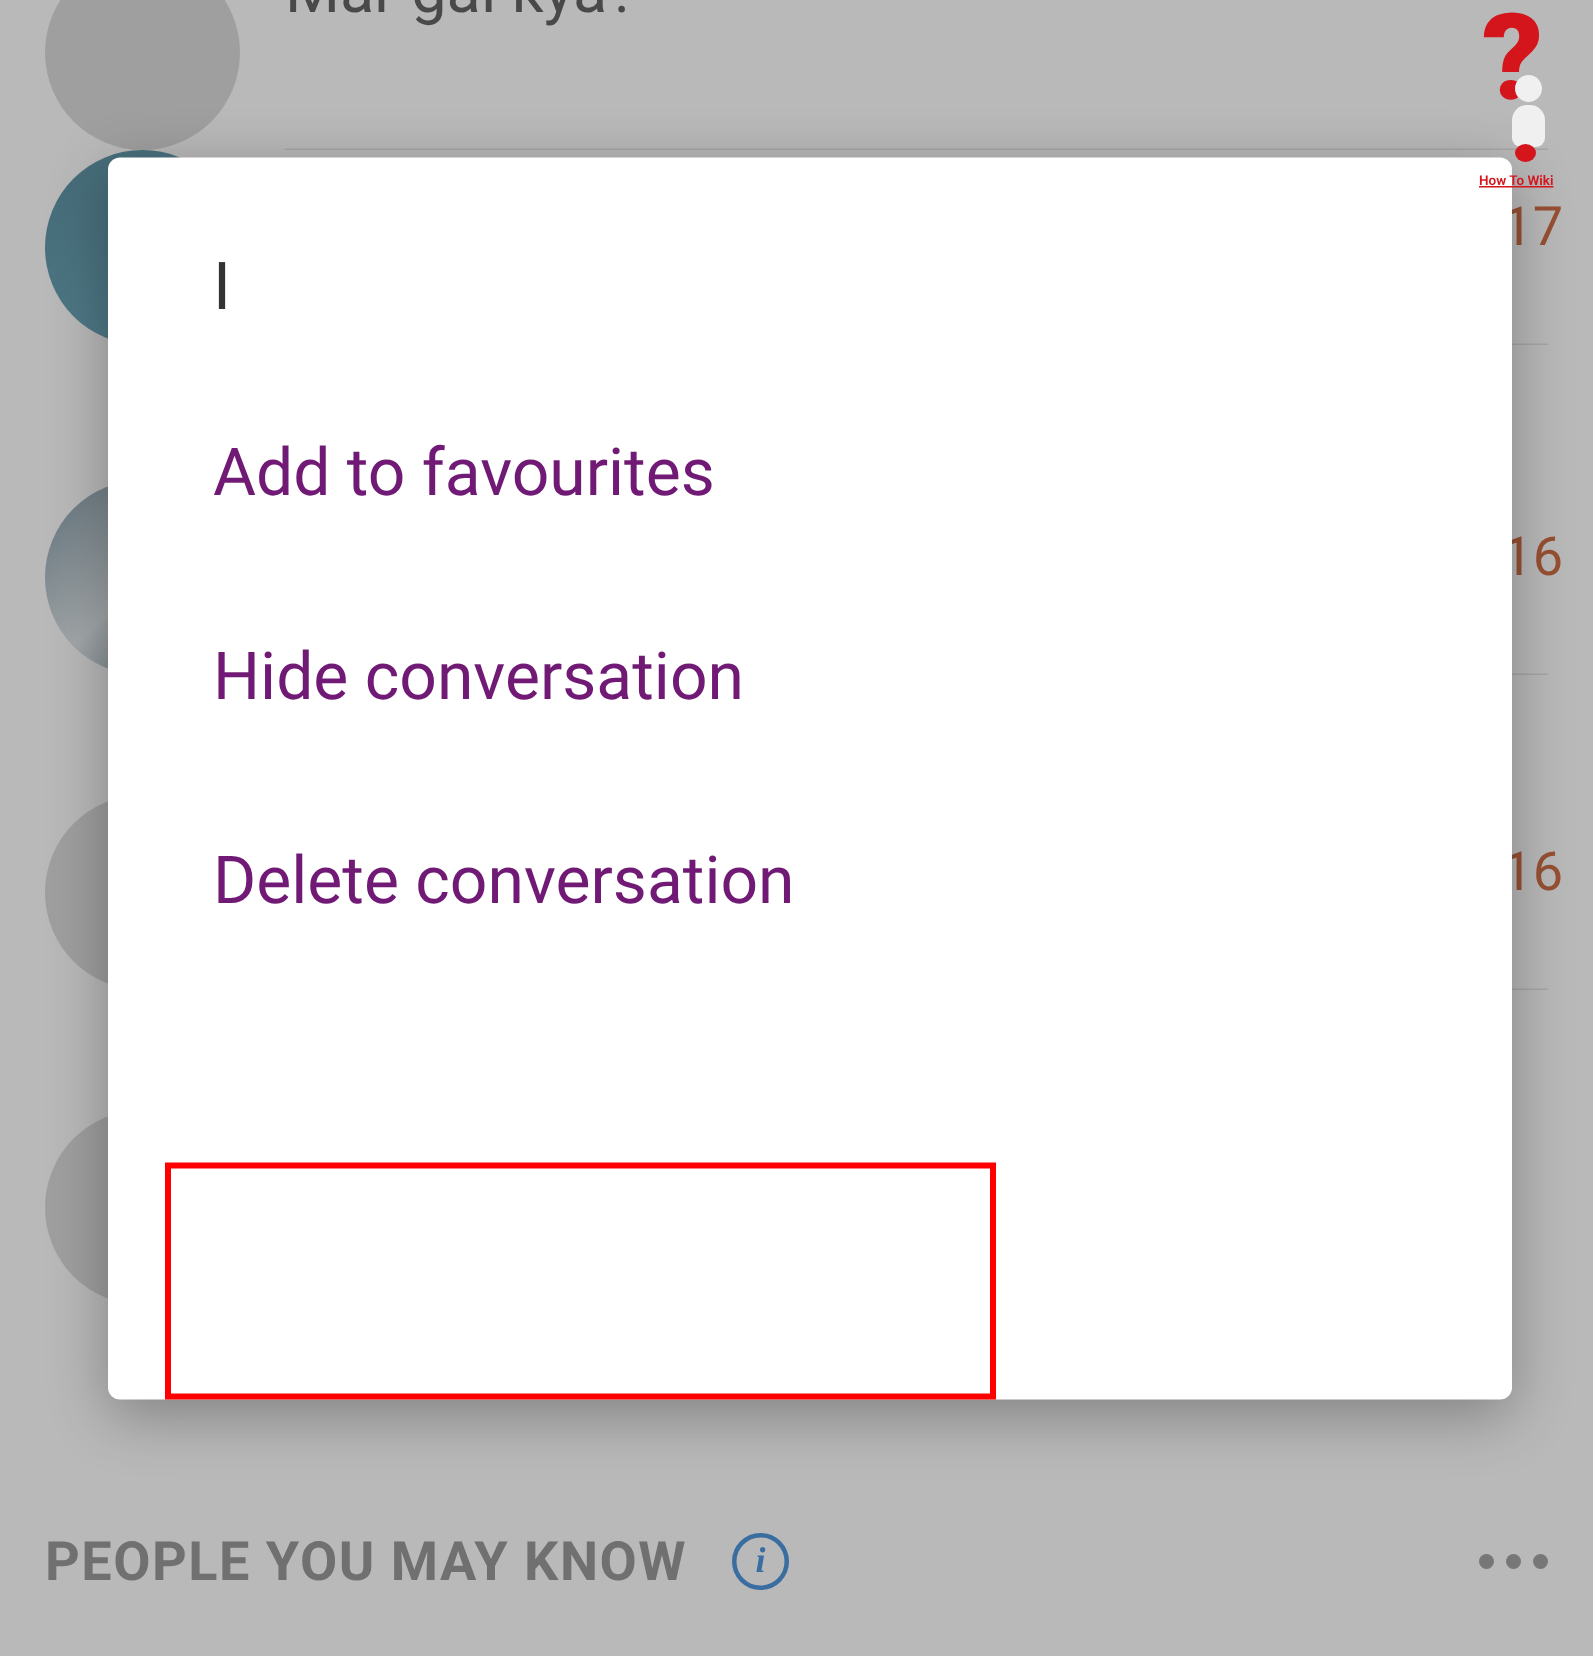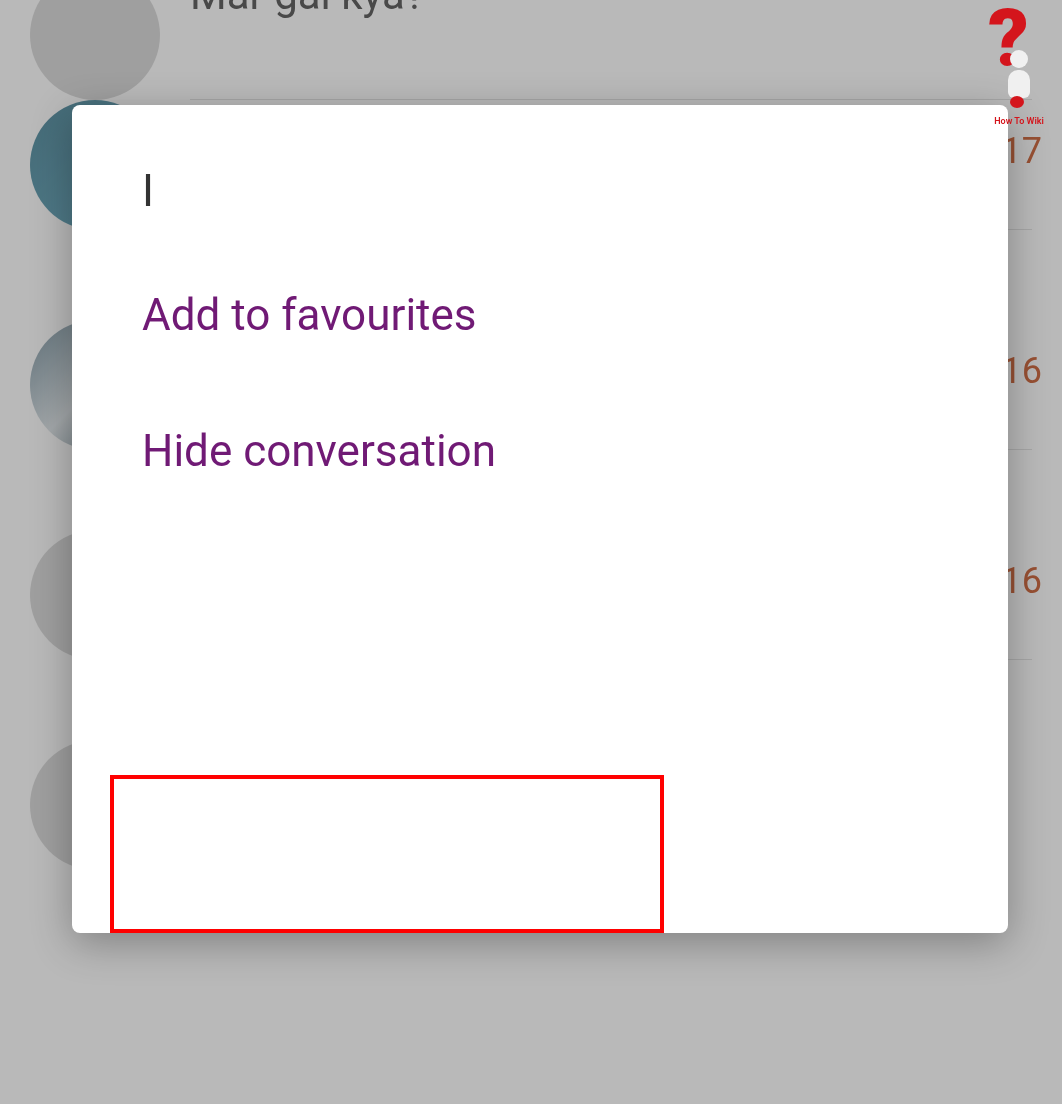--- a/index.html
+++ b/index.html
@@ -186,24 +186,25 @@
       left: 24px;
       width: 14px;
       height: 12px;
       background: #d4151c;
       border-radius: 50%;
     }
     .q-text {
       position: absolute;
       bottom: 0;
       width: 100%;
-      text-align: center;
+      text-align: left;
       font-size: 9px;
       color: #d4151c;
       font-weight: 600;
+      text-decoration: underline;
     }
     .row1 { position: absolute; top: -40px; width: 100%; }
     .row2 { position: absolute; top: 90px; width: 100%; }
     .row3 { position: absolute; top: 310px; width: 100%; }
     .row4 { position: absolute; top: 520px; width: 100%; }
     .row5 { position: absolute; top: 730px; width: 100%; }
     .section-row { position: absolute; top: 960px; width: 100%; }
   </style>
 </head>
 <body>
@@ -227,28 +228,38 @@
   </div>
   <div class="chat-row row4">
     <div class="avatar"></div>
     <div class="chat-content"></div>
     <div class="time-label" style="top:40px;">16</div>
   </div>
   <div class="chat-row row5">
     <div class="avatar"></div>
     <div class="chat-content" style="border-bottom:none;"></div>
   </div>
+  <div class="section-header section-row">
+    <div class="section-title">PEOPLE YOU MAY KNOW</div>
+    <div class="info-icon">i</div>
+    <div class="more-dots">
+      <div class="dot"></div>
+      <div class="dot"></div>
+      <div class="dot"></div>
+    </div>
+  </div>
 </div>
 
 <div class="dim-overlay"></div>
 
 <div class="modal">
   <div class="modal-header">I</div>
   <div class="modal-item">Add to favourites</div>
   <div class="modal-item">Hide conversation</div>
+  <div class="modal-item">Delete conversation</div>
 </div>
 
 <div class="highlight-box"></div>
 
 <div class="watermark">
   <div class="qmark">
     <div class="q-shape">?</div>
     <div class="q-figure">
       <div class="fig-head"></div>
       <div class="fig-body"></div>

